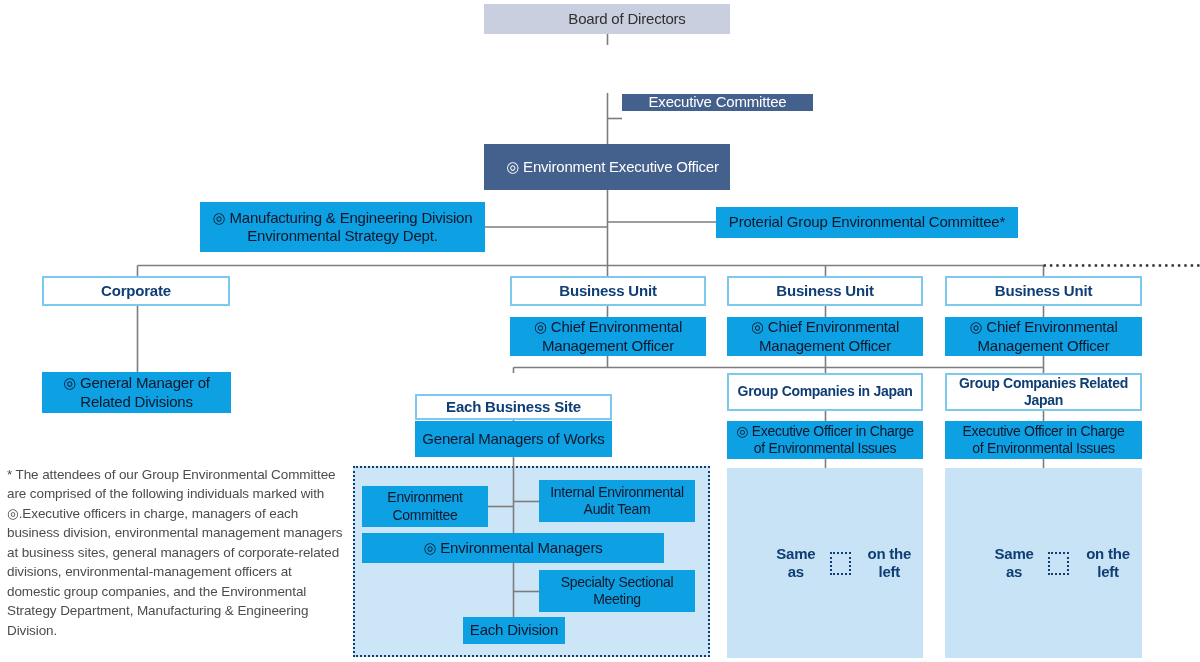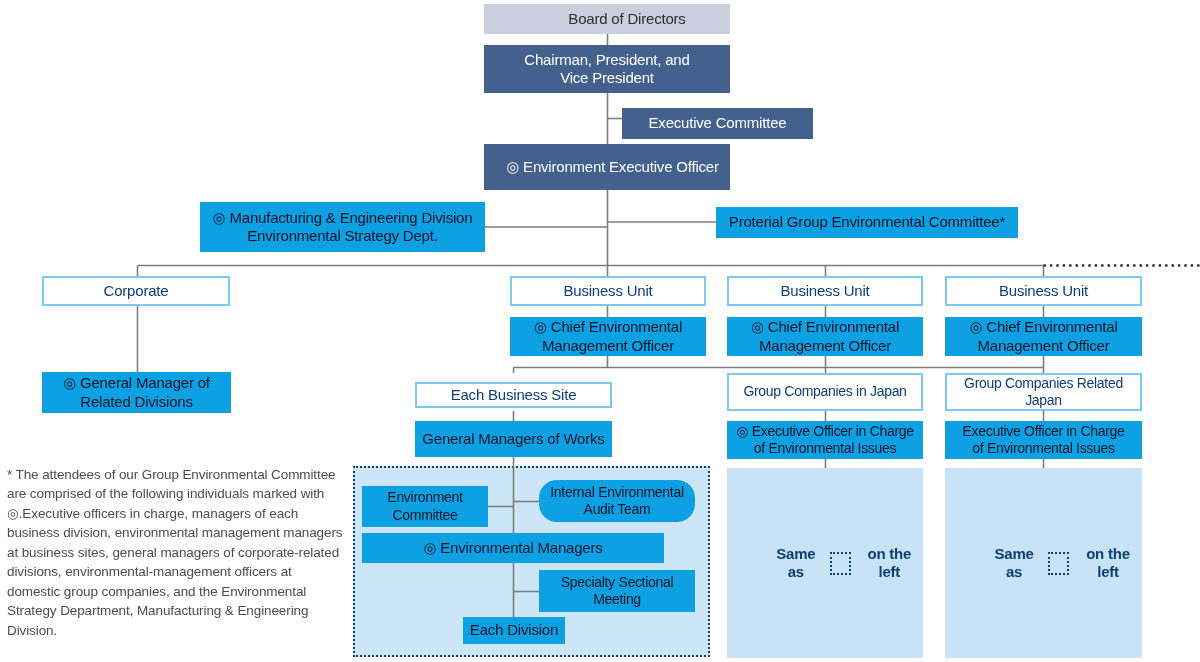--- a/index.html
+++ b/index.html
@@ -12,21 +12,21 @@
   .node {
     position:absolute; z-index:2;
     display:flex; align-items:center; justify-content:center;
     text-align:center; white-space:pre-line;
     font-size:15px; line-height:1.22; letter-spacing:-0.2px;
   }
   .n-dark  { background:var(--dark-blue,#44618e); color:#ffffff; }
   .n-blue  { background:var(--bright-blue,#0da0e3); color:#0f172a; }
   .n-lav   { background:var(--lavender,#c9cfde); color:#2f2f2f;padding-left:40px; }
   .n-white { background:#ffffff; border:2px solid var(--box-border,#7dc8ef);
-             color:var(--navy,#0e3e74); font-weight:400; }
+             color:var(--navy,#0e3e74); font-weight:700; }
   .n-panel { background:var(--panel-blue,#c8e3f5); color:var(--navy,#0e3e74);
              font-weight:700;padding-left:40px; }
   .fs14 { font-size:14px; letter-spacing:-0.3px; }
   .dotted-group {
     position:absolute; z-index:0;
     background:var(--group-blue,#cde6f7);
     border:2px dotted var(--navy,#16386b);
   }
   .dotted-square {
     display:inline-block; width:21px; height:23px;
@@ -75,24 +75,22 @@
       <path d="M825.5 459 V468"></path>
       <path d="M1043.5 459 V468"></path>
     </g>
     <path d="M1043.5 265.5 H1200" stroke="#2e2e2e" stroke-width="2.4" stroke-dasharray="2.4 4" fill="none"></path>
   </svg>
 
   <div class="dotted-group" style="left:353px;top:466px;width:357px;height:191px;"></div>
 
   <div class="node n-lav" style="left:484px;top:4px;width:246px;height:30px;">Board of Directors</div>
 
-  <div class="node n-dark" style="left:484px;top:45px;width:246px;height:48px;">Chairman, President, and
-Vice President</div>
 
-  <div class="node n-dark" style="left:622px;top:108px;width:191px;height:31px;">Executive Committee</div>
+  <div class="node n-dark" style="left:622px;top:94px;width:191px;height:17px;">Executive Committee</div>
 
   <div class="node n-dark" style="left:484px;top:144px;width:246px;height:46px;padding-left:11px;">◎ Environment Executive Officer</div>
 
   <div class="node n-blue" style="left:200px;top:202px;width:285px;height:50px;">◎ Manufacturing &amp; Engineering Division
 Environmental Strategy Dept.</div>
 
   <div class="node n-blue" style="left:716px;top:207px;width:302px;height:31px;">Proterial Group Environmental Committee*</div>
 
   <div class="node n-white" style="left:42px;top:276px;width:188px;height:30px;">Corporate</div>
 
@@ -103,34 +101,34 @@
   <div class="node n-white" style="left:727px;top:276px;width:196px;height:30px;">Business Unit</div>
   <div class="node n-white" style="left:945px;top:276px;width:197px;height:30px;">Business Unit</div>
 
   <div class="node n-blue" style="left:510px;top:317px;width:196px;height:39px;">◎ Chief Environmental
 Management Officer</div>
   <div class="node n-blue" style="left:727px;top:317px;width:196px;height:39px;">◎ Chief Environmental
 Management Officer</div>
   <div class="node n-blue" style="left:945px;top:317px;width:197px;height:39px;">◎ Chief Environmental
 Management Officer</div>
 
-  <div class="node n-white" style="left:415px;top:382px;width:197px;height:26px;">Each Business Site</div>
+  <div class="node n-white" style="left:415px;top:394px;width:197px;height:26px;">Each Business Site</div>
   <div class="node n-white fs14" style="left:727px;top:373px;width:196px;height:38px;">Group Companies in Japan</div>
   <div class="node n-white fs14" style="left:945px;top:373px;width:197px;height:38px;">Group Companies Related
 Japan</div>
 
   <div class="node n-blue" style="left:415px;top:421px;width:197px;height:36px;">General Managers of Works</div>
   <div class="node n-blue fs14" style="left:727px;top:421px;width:196px;height:38px;">◎ Executive Officer in Charge
 of Environmental Issues</div>
   <div class="node n-blue fs14" style="left:945px;top:421px;width:197px;height:38px;">Executive Officer in Charge
 of Environmental Issues</div>
 
   <div class="node n-blue fs14" style="left:362px;top:486px;width:126px;height:41px;">Environment
 Committee</div>
-  <div class="node n-blue fs14" style="left:539px;top:480px;width:156px;height:42px;border-radius:18px;">Internal Environmental
+  <div class="node n-blue fs14" style="left:539px;top:480px;width:156px;height:42px;">Internal Environmental
 Audit Team</div>
   <div class="node n-blue" style="left:362px;top:533px;width:302px;height:30px;">◎ Environmental Managers</div>
   <div class="node n-blue fs14" style="left:539px;top:570px;width:156px;height:42px;">Specialty Sectional
 Meeting</div>
   <div class="node n-blue" style="left:463px;top:617px;width:102px;height:27px;">Each Division</div>
 
   <div class="node n-panel" style="left:727px;top:468px;width:196px;height:190px;">
     <span>Same as</span>
     <span class="dotted-square"></span>
     <span>on the left</span>

